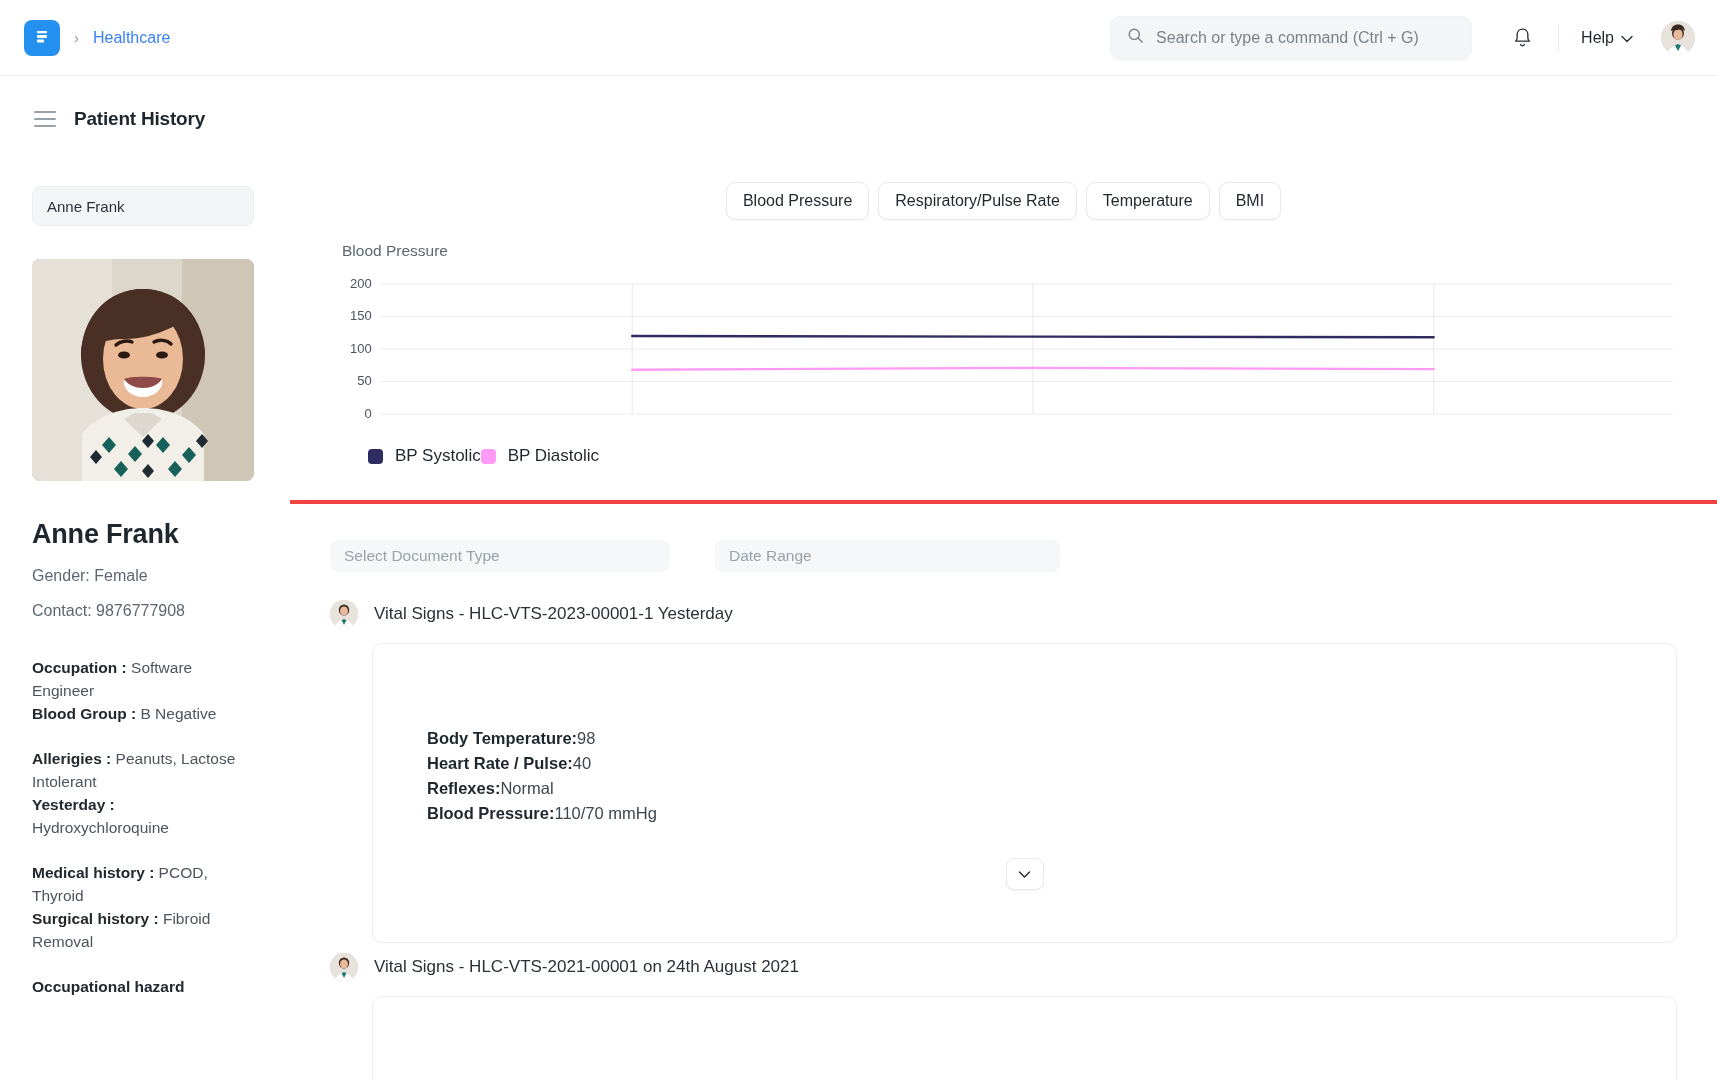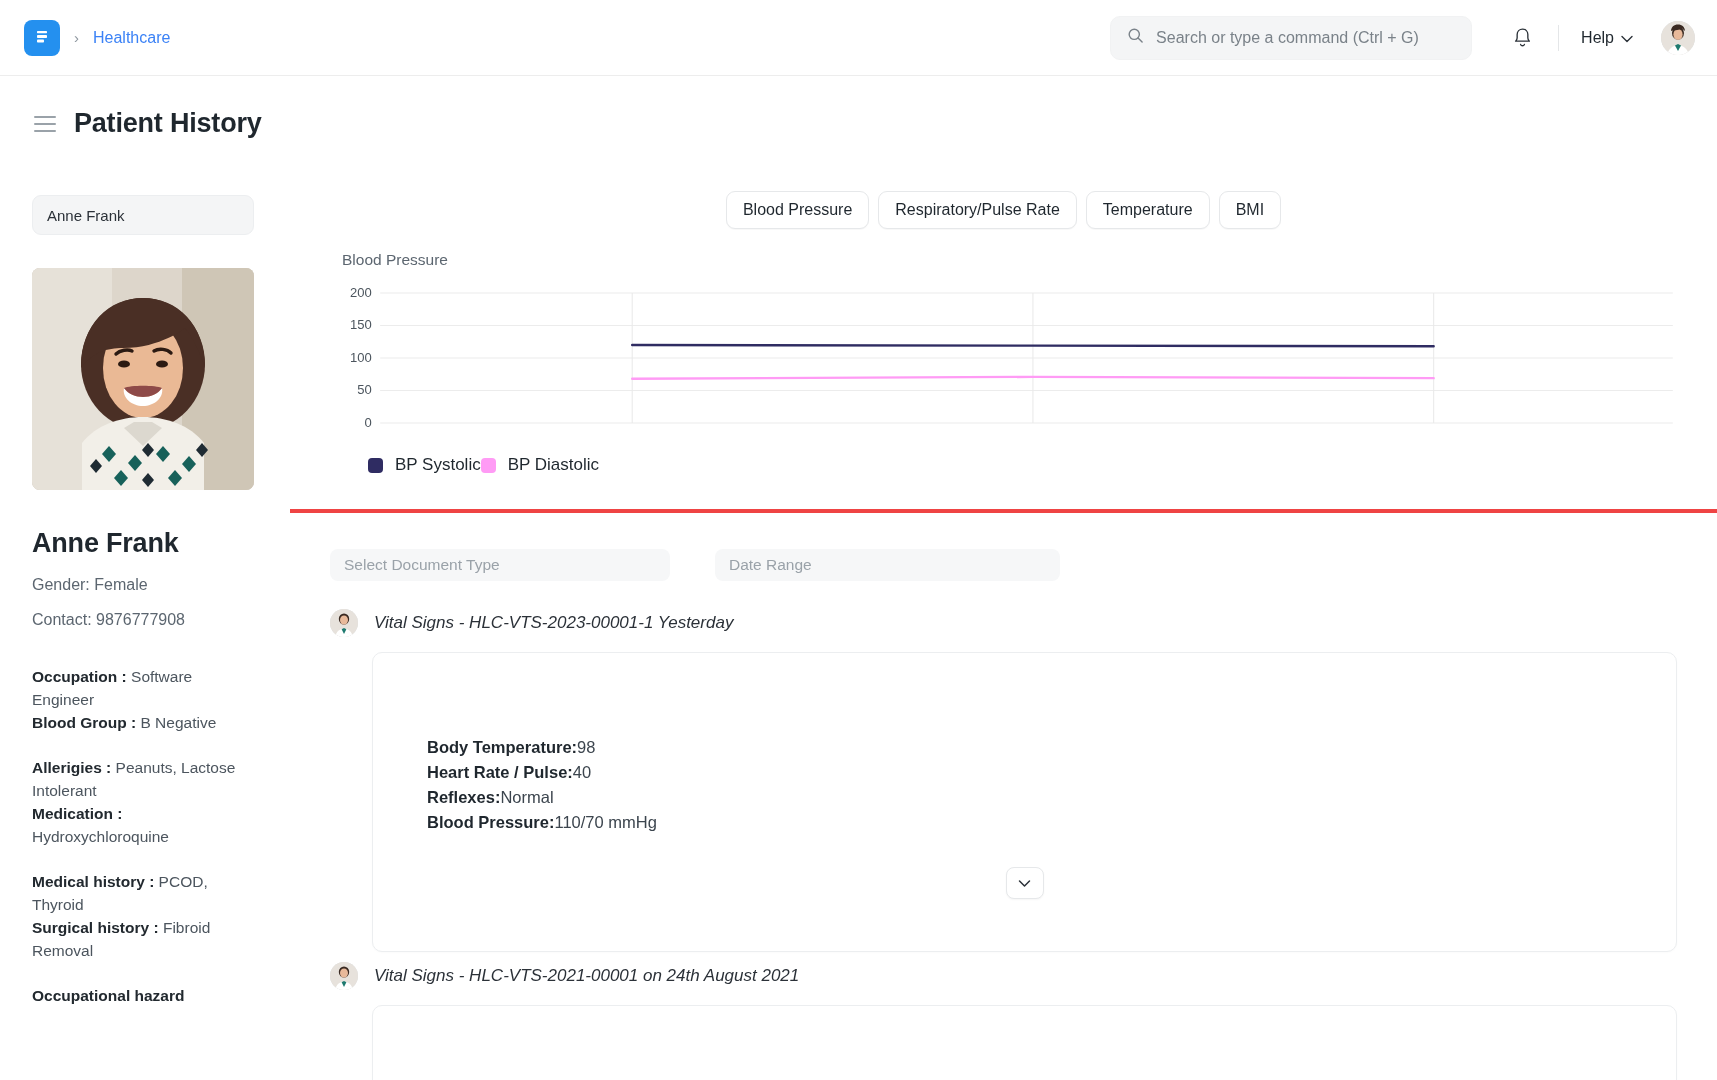--- a/index.html
+++ b/index.html
@@ -72,21 +72,21 @@
   
   .page-head {
     display: flex; align-items: center; gap: 18px;
     padding: 32px 0 0 34px;
   }
   .hamburger { display: flex; flex-direction: column; gap: 5px; width: 22px; }
   .hamburger span { display:block; height: 2px; background: #9aa2a9; border-radius: 2px; }
   .hamburger span:nth-child(1){ width: 22px; }
   .hamburger span:nth-child(2){ width: 22px; }
   .hamburger span:nth-child(3){ width: 22px; }
-  .page-title { font-size: 27px; font-weight: 700; letter-spacing: -0.2px; }
+  .page-title { font-size: 19px; font-weight: 700; letter-spacing: -0.2px; }
 
   
   .layout { display: flex; align-items: flex-start; }
 
   
   .sidebar {
     width: 290px;
     flex: 0 0 290px;
     padding: 56px 0 0 32px;
   }
@@ -185,21 +185,21 @@
   .f2 { width: 345px; }
 
   
   .records { padding: 28px 40px 0 40px; }
   .record { margin-bottom: 10px; }
   .record-head { display: flex; align-items: center; gap: 16px; }
   .avatar-sm {
     width: 28px; height: 28px; border-radius: 50%;
     overflow: hidden; background: #d9dde1; flex: 0 0 auto;
   }
-  .record-title { font-size: 17px; color: #2b3138; font-style: italic; }
+  .record-title { font-size: 17px; color: #2b3138; }
 
   .record-card {
     margin: 15px 0 0 42px;
     background: #ffffff;
     border: 1px solid #eceef0;
     border-radius: 10px;
     min-height: 300px;
     position: relative;
     box-shadow: 0 1px 2px rgba(0,0,0,.02);
   }
@@ -344,21 +344,21 @@
       </div>
     </div>
 
     <div class="gap-md"></div>
 
     <div class="pblock">
       <div class="pline">
         <b>Allerigies :</b><span> Peanuts, Lactose Intolerant</span>
       </div>
       <div class="pline">
-        <b>Medication :</b><span> Hydroxychloroquine</span>
+        <b>Yesterday :</b><span> Hydroxychloroquine</span>
       </div>
     </div>
 
     <div class="gap-md"></div>
 
     <div class="pblock">
       <div class="pline">
         <b>Medical history :</b><span> PCOD, Thyroid</span>
       </div>
       <div class="pline">

